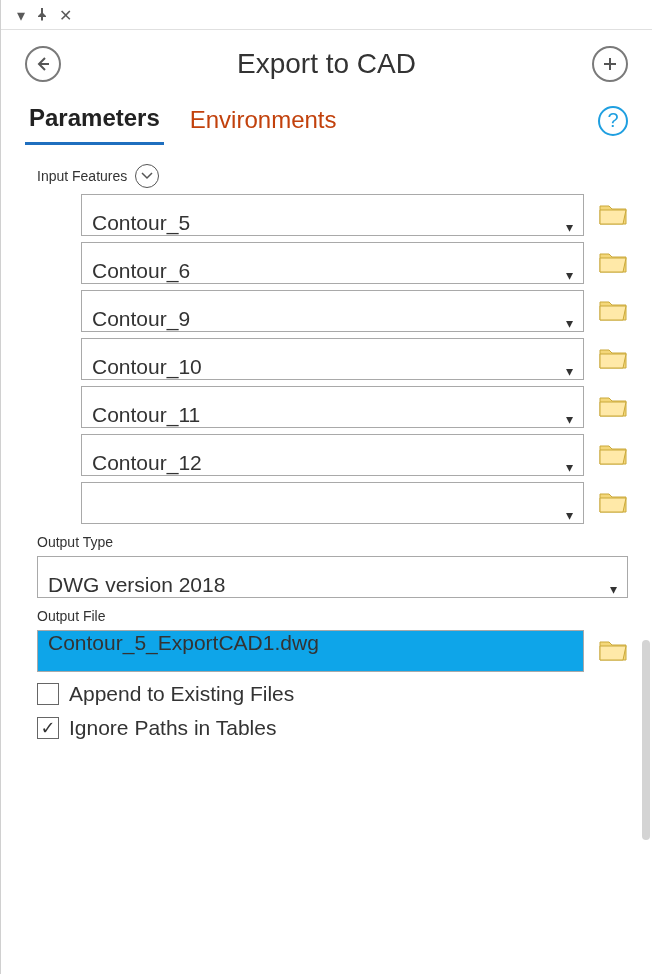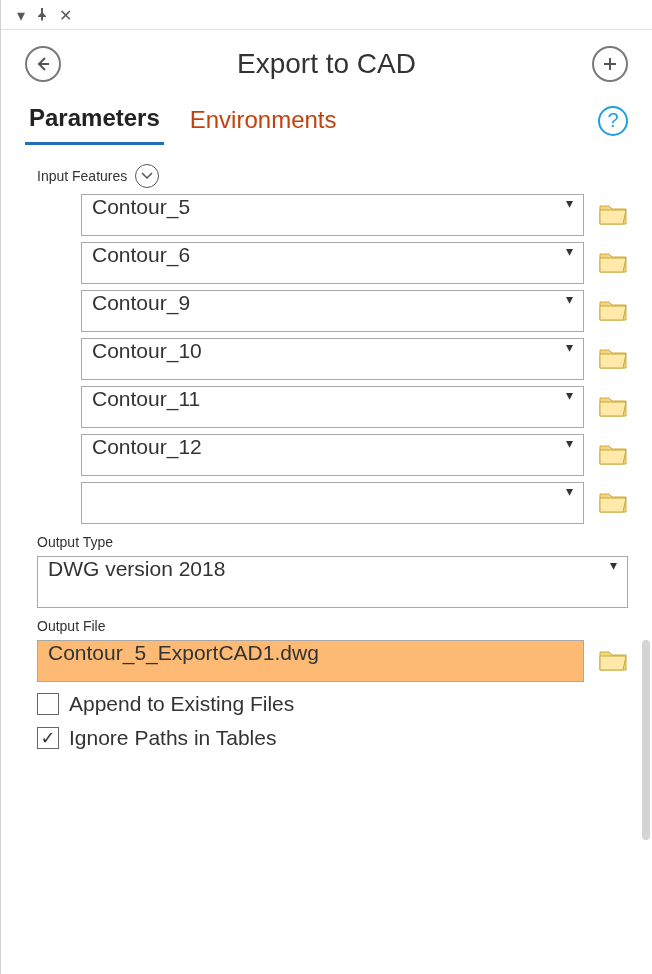--- a/index.html
+++ b/index.html
@@ -125,21 +125,21 @@
     align-items: center;
     margin-bottom: 6px;
     padding-left: 44px;
   }
   .dropdown {
     flex: 1;
     height: 42px;
     border: 1px solid #a9a9a9;
     background: #fff;
     display: flex;
-    align-items: flex-start;
+    align-items: flex-end;
     padding: 0 10px;
     font-size: 21px;
     color: #333;
     cursor: pointer;
     position: relative;
   }
   .dropdown .caret {
     margin-left: auto;
     color: #333;
     font-size: 14px;
@@ -147,41 +147,41 @@
   .folder-btn {
     width: 34px;
     height: 30px;
     margin-left: 14px;
     cursor: pointer;
     flex-shrink: 0;
   }
   .folder-btn svg { display: block; }
   .output-row { margin-top: 10px; }
   .full-dropdown {
-    height: 52px;
+    height: 42px;
     border: 1px solid #a9a9a9;
     background: #fff;
     display: flex;
-    align-items: flex-start;
+    align-items: flex-end;
     padding: 0 10px;
     font-size: 21px;
     cursor: pointer;
     width: calc(100% - 4px);
   }
   .full-dropdown .caret { margin-left: auto; font-size: 14px; }
   .file-row {
     display: flex;
     align-items: center;
     margin-top: 4px;
   }
   .text-input {
     flex: 1;
     height: 42px;
     border: 1px solid #a9a9a9;
-    background: #fdba74;
+    background: #0ea5e9;
     padding: 0 10px;
     font-size: 21px;
     color: #333;
   }
   .checkbox-row {
     display: flex;
     align-items: center;
     font-size: 21px;
     color: #333;
     margin-top: 10px;

